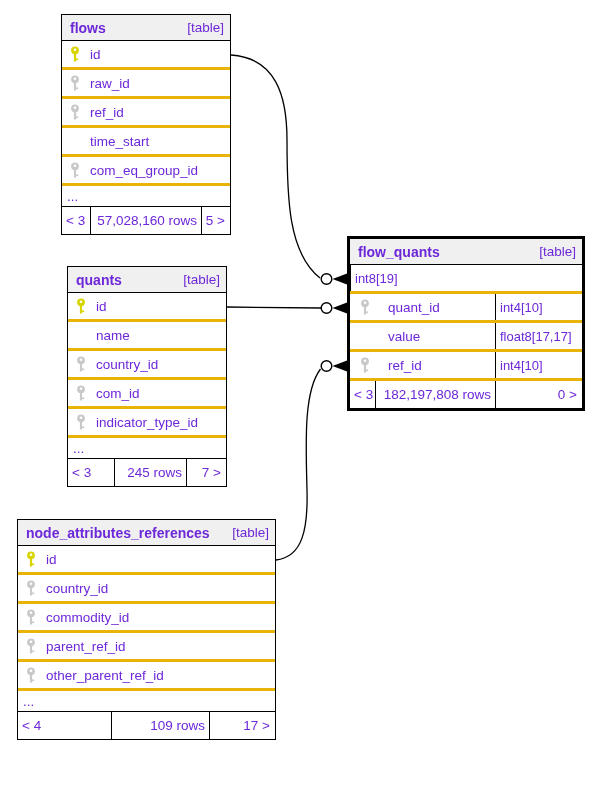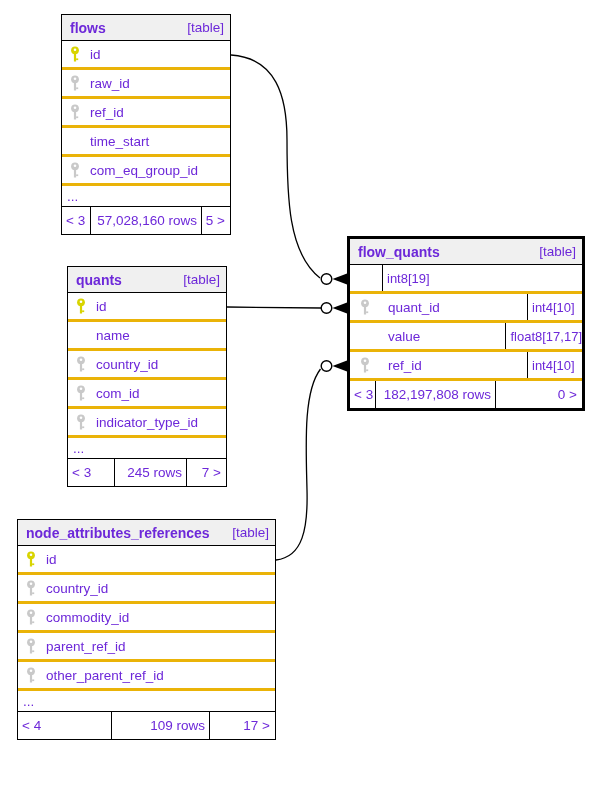--- a/index.html
+++ b/index.html
@@ -31,21 +31,21 @@
   }
   .keyicon { position:absolute; left:8px; top:50%; transform:translateY(-50%);
              width:10px; height:16px; line-height:0; }
   .cname { margin-left:28px; white-space:nowrap; }
 
   .fqname { width:145px; height:100%; display:flex; align-items:center; position:relative; }
   .fqname .keyicon { left:10px; }
   .fqname .cname { margin-left:38px; }
   .fqtype {
     flex:1; height:100%; border-left:1px solid #000; box-sizing:border-box;
-    display:flex; align-items:center; padding-left:4px; font-size:13px; white-space:nowrap;margin-left:32px;
+    display:flex; align-items:center; padding-left:4px; font-size:13px; white-space:nowrap;
   }
 
   .erow {
     height:21px; border-bottom:1px solid #000; box-sizing:border-box;
     display:flex; align-items:center; padding-left:5px;
   }
 
   .tfoot { height:27px; display:flex; }
   .fcell {
     border-right:1px solid #000; box-sizing:border-box;

